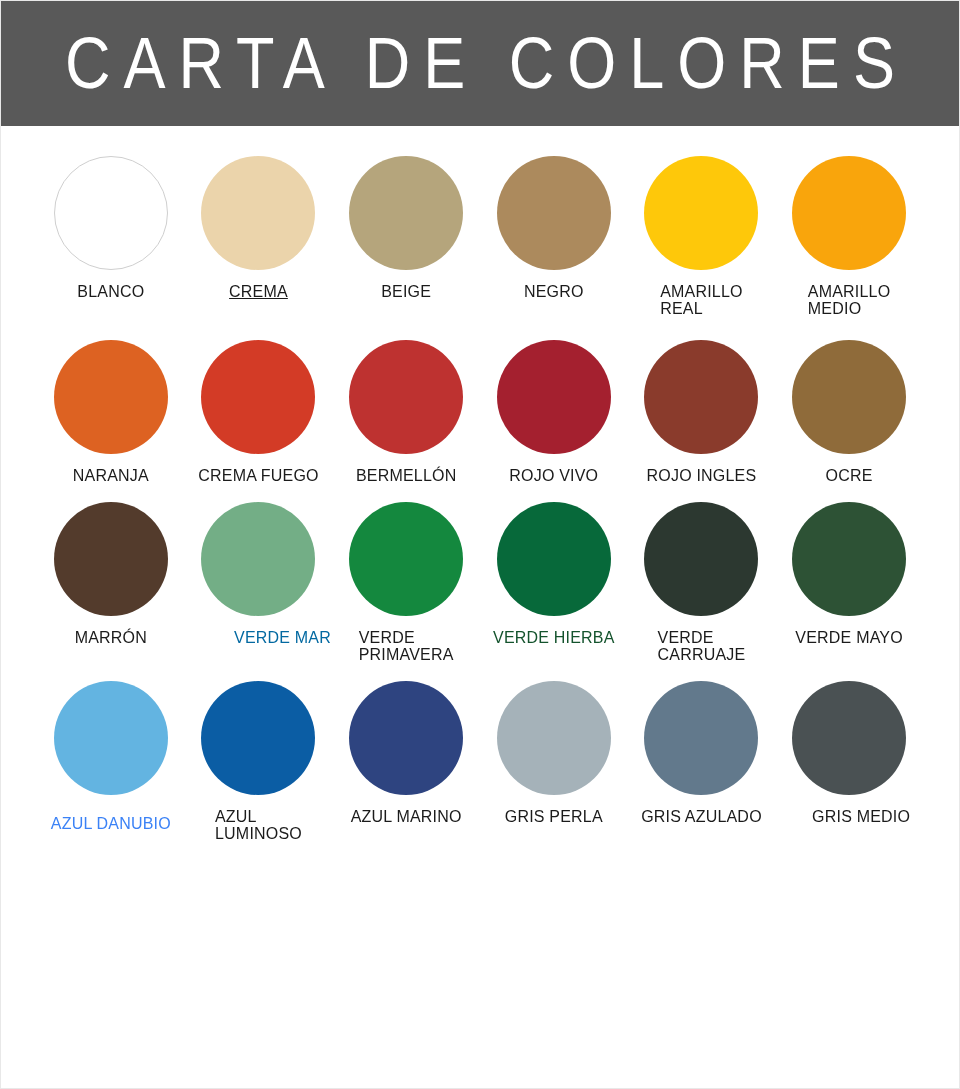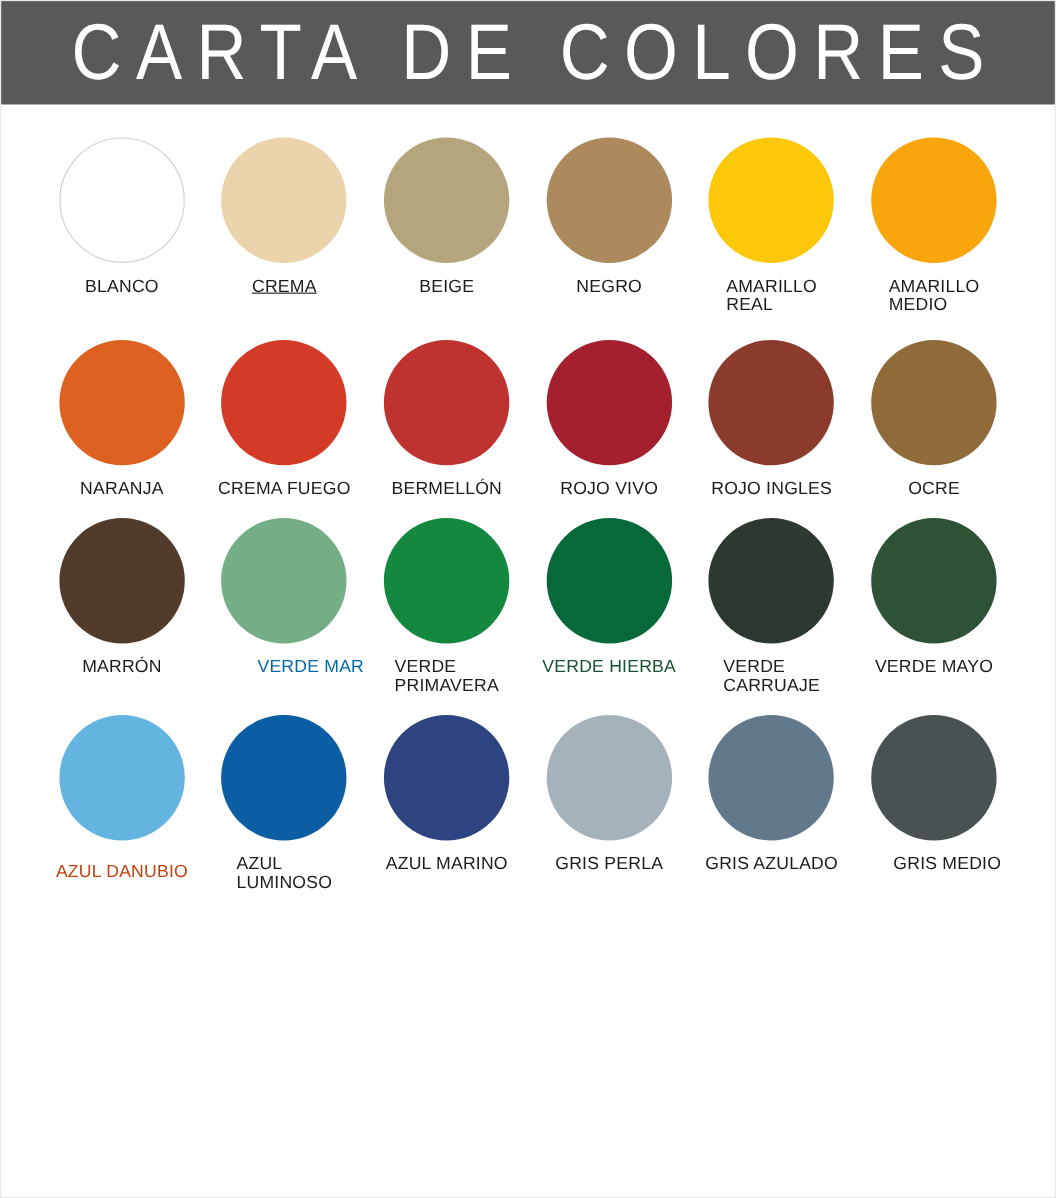--- a/index.html
+++ b/index.html
@@ -18,21 +18,21 @@
     width: 960px;
     height: 1089px;
     background: #ffffff;
     box-sizing: border-box;
     border: 1px solid #e8e8e8;
     position: relative;
     overflow: hidden;
   }
   .header-bar {
     width: 100%;
-    height: 94px;
+    height: 125px;
     background: #595959;
     display: flex;
     align-items: center;
     justify-content: center;
     box-sizing: border-box;
   }
   .header-title {
     color: #ffffff;
     font-family: "Liberation Sans", sans-serif;
     font-size: 63px;
@@ -183,21 +183,21 @@
         <div class="swatch-circle" style="background: rgb(45, 82, 53);"></div>
         <div class="swatch-label" style="color: rgb(27, 27, 27);">VERDE MAYO</div>
       </div>
     </div>
 
     <div class="row-gap tall"></div>
 
     <div class="swatch-row">
       <div class="swatch-cell">
         <div class="swatch-circle" style="background: rgb(99, 180, 225);"></div>
-        <div class="swatch-label" style="color: #c2410c; margin-top: 20px;">AZUL DANUBIO</div>
+        <div class="swatch-label" style="color: #3b82f6; margin-top: 20px;">AZUL DANUBIO</div>
       </div>
       <div class="swatch-cell">
         <div class="swatch-circle" style="background: rgb(11, 93, 164);"></div>
         <div class="swatch-label" style="color: rgb(27, 27, 27);">AZUL
 LUMINOSO</div>
       </div>
       <div class="swatch-cell">
         <div class="swatch-circle" style="background: rgb(46, 68, 128);"></div>
         <div class="swatch-label" style="color: rgb(27, 27, 27);">AZUL MARINO</div>
       </div>

